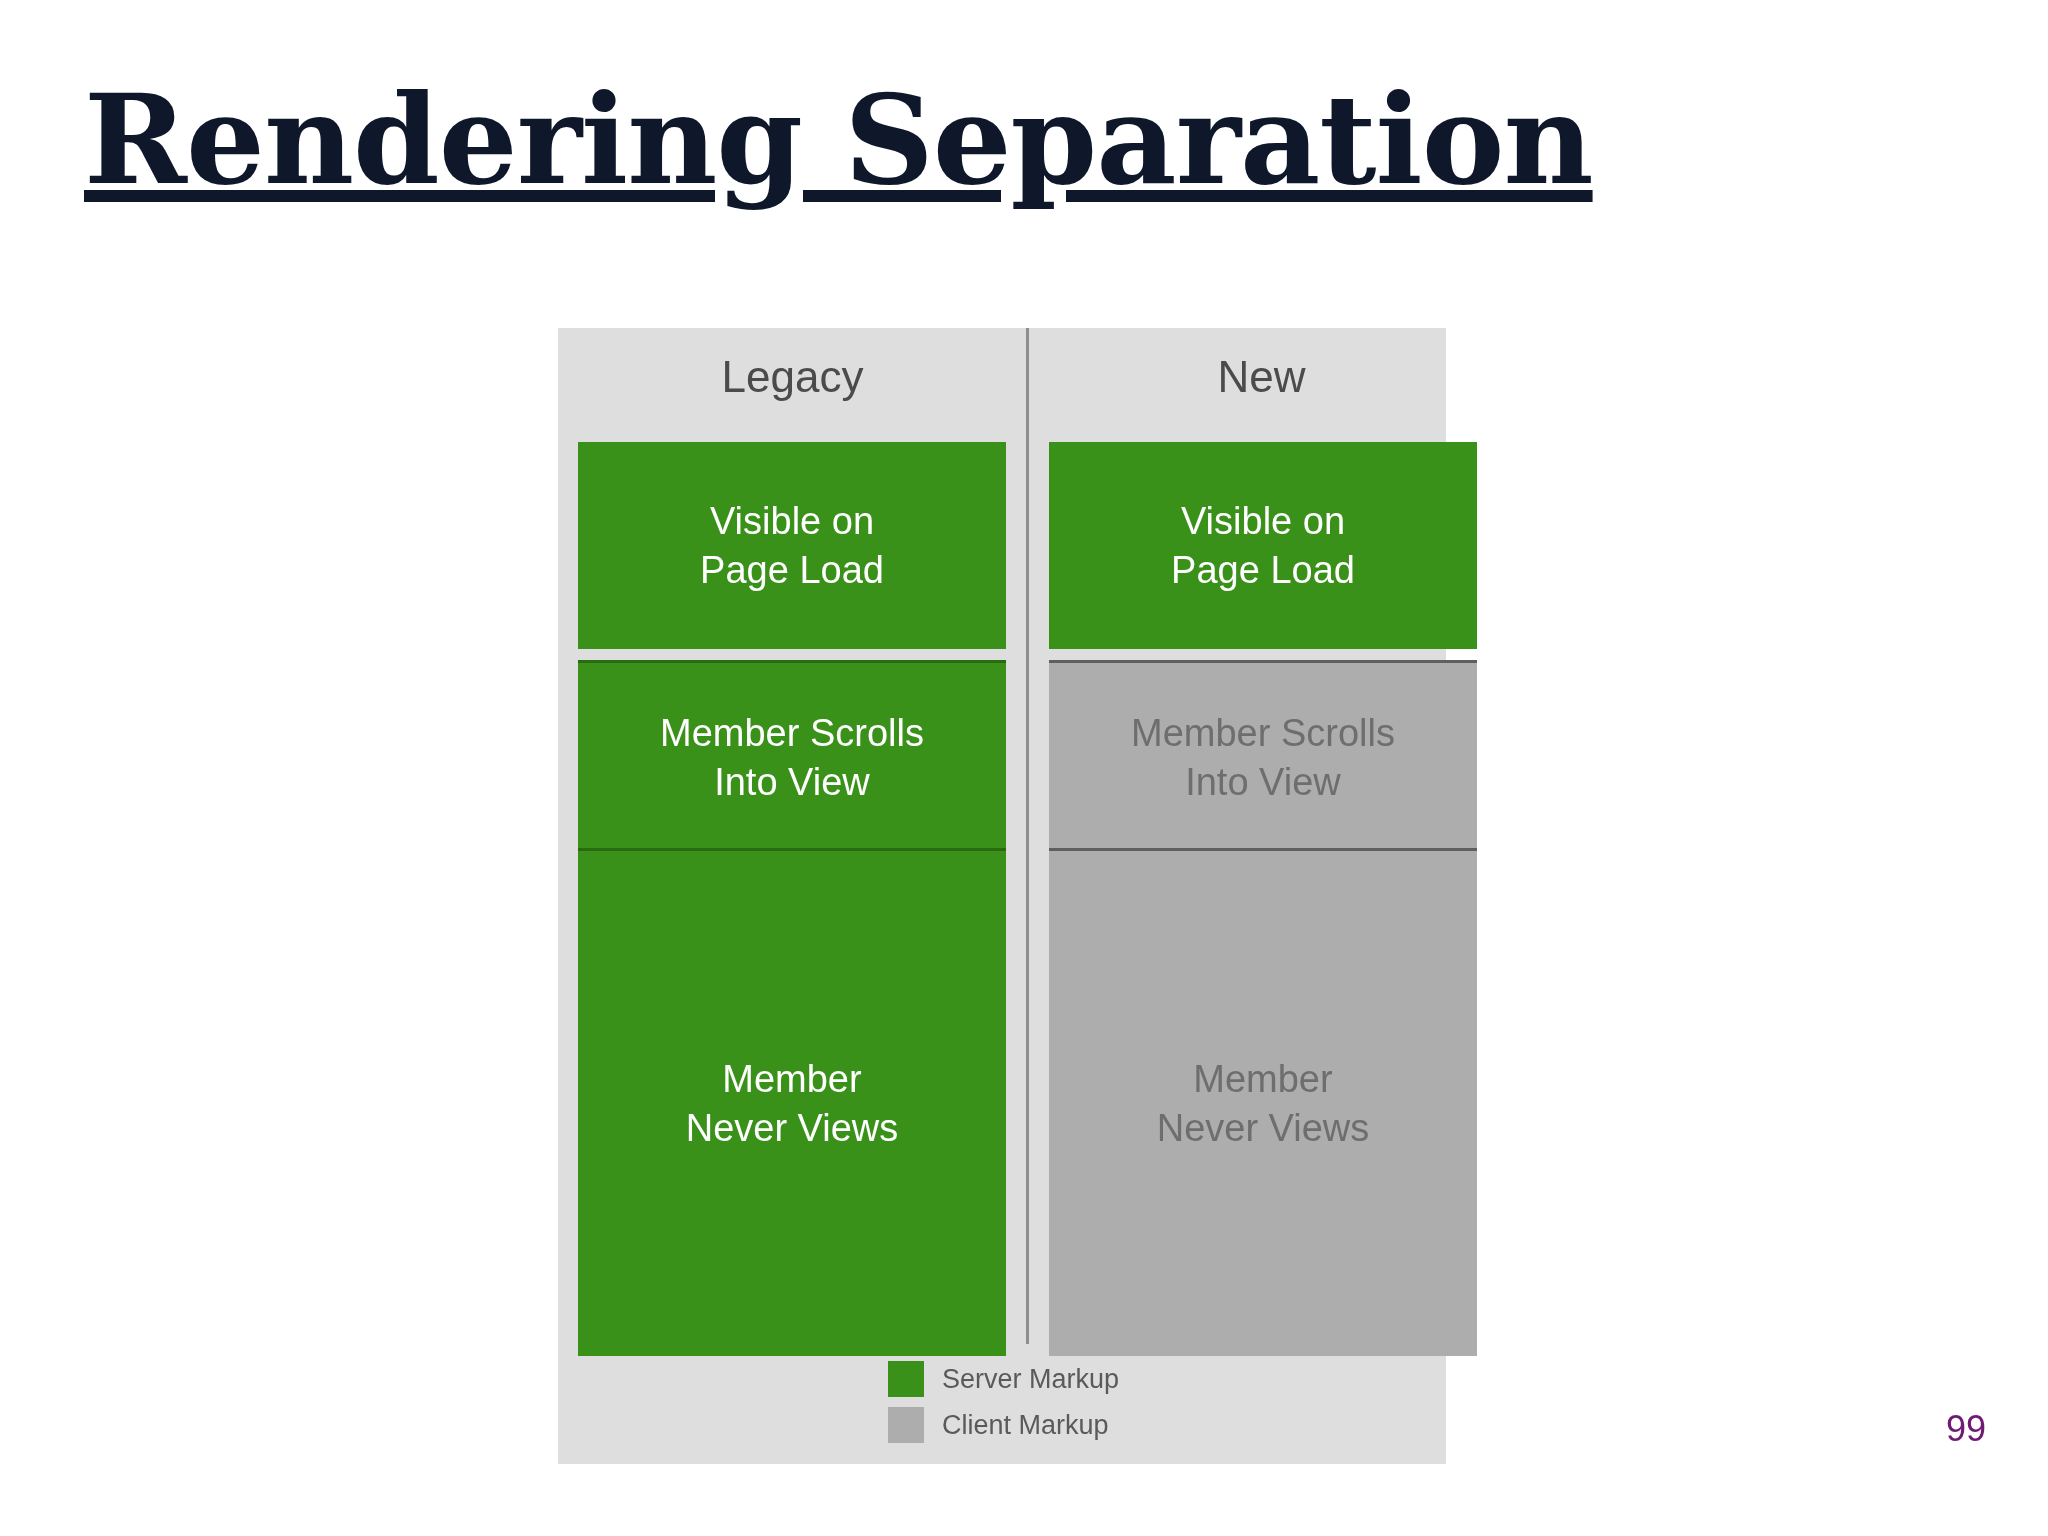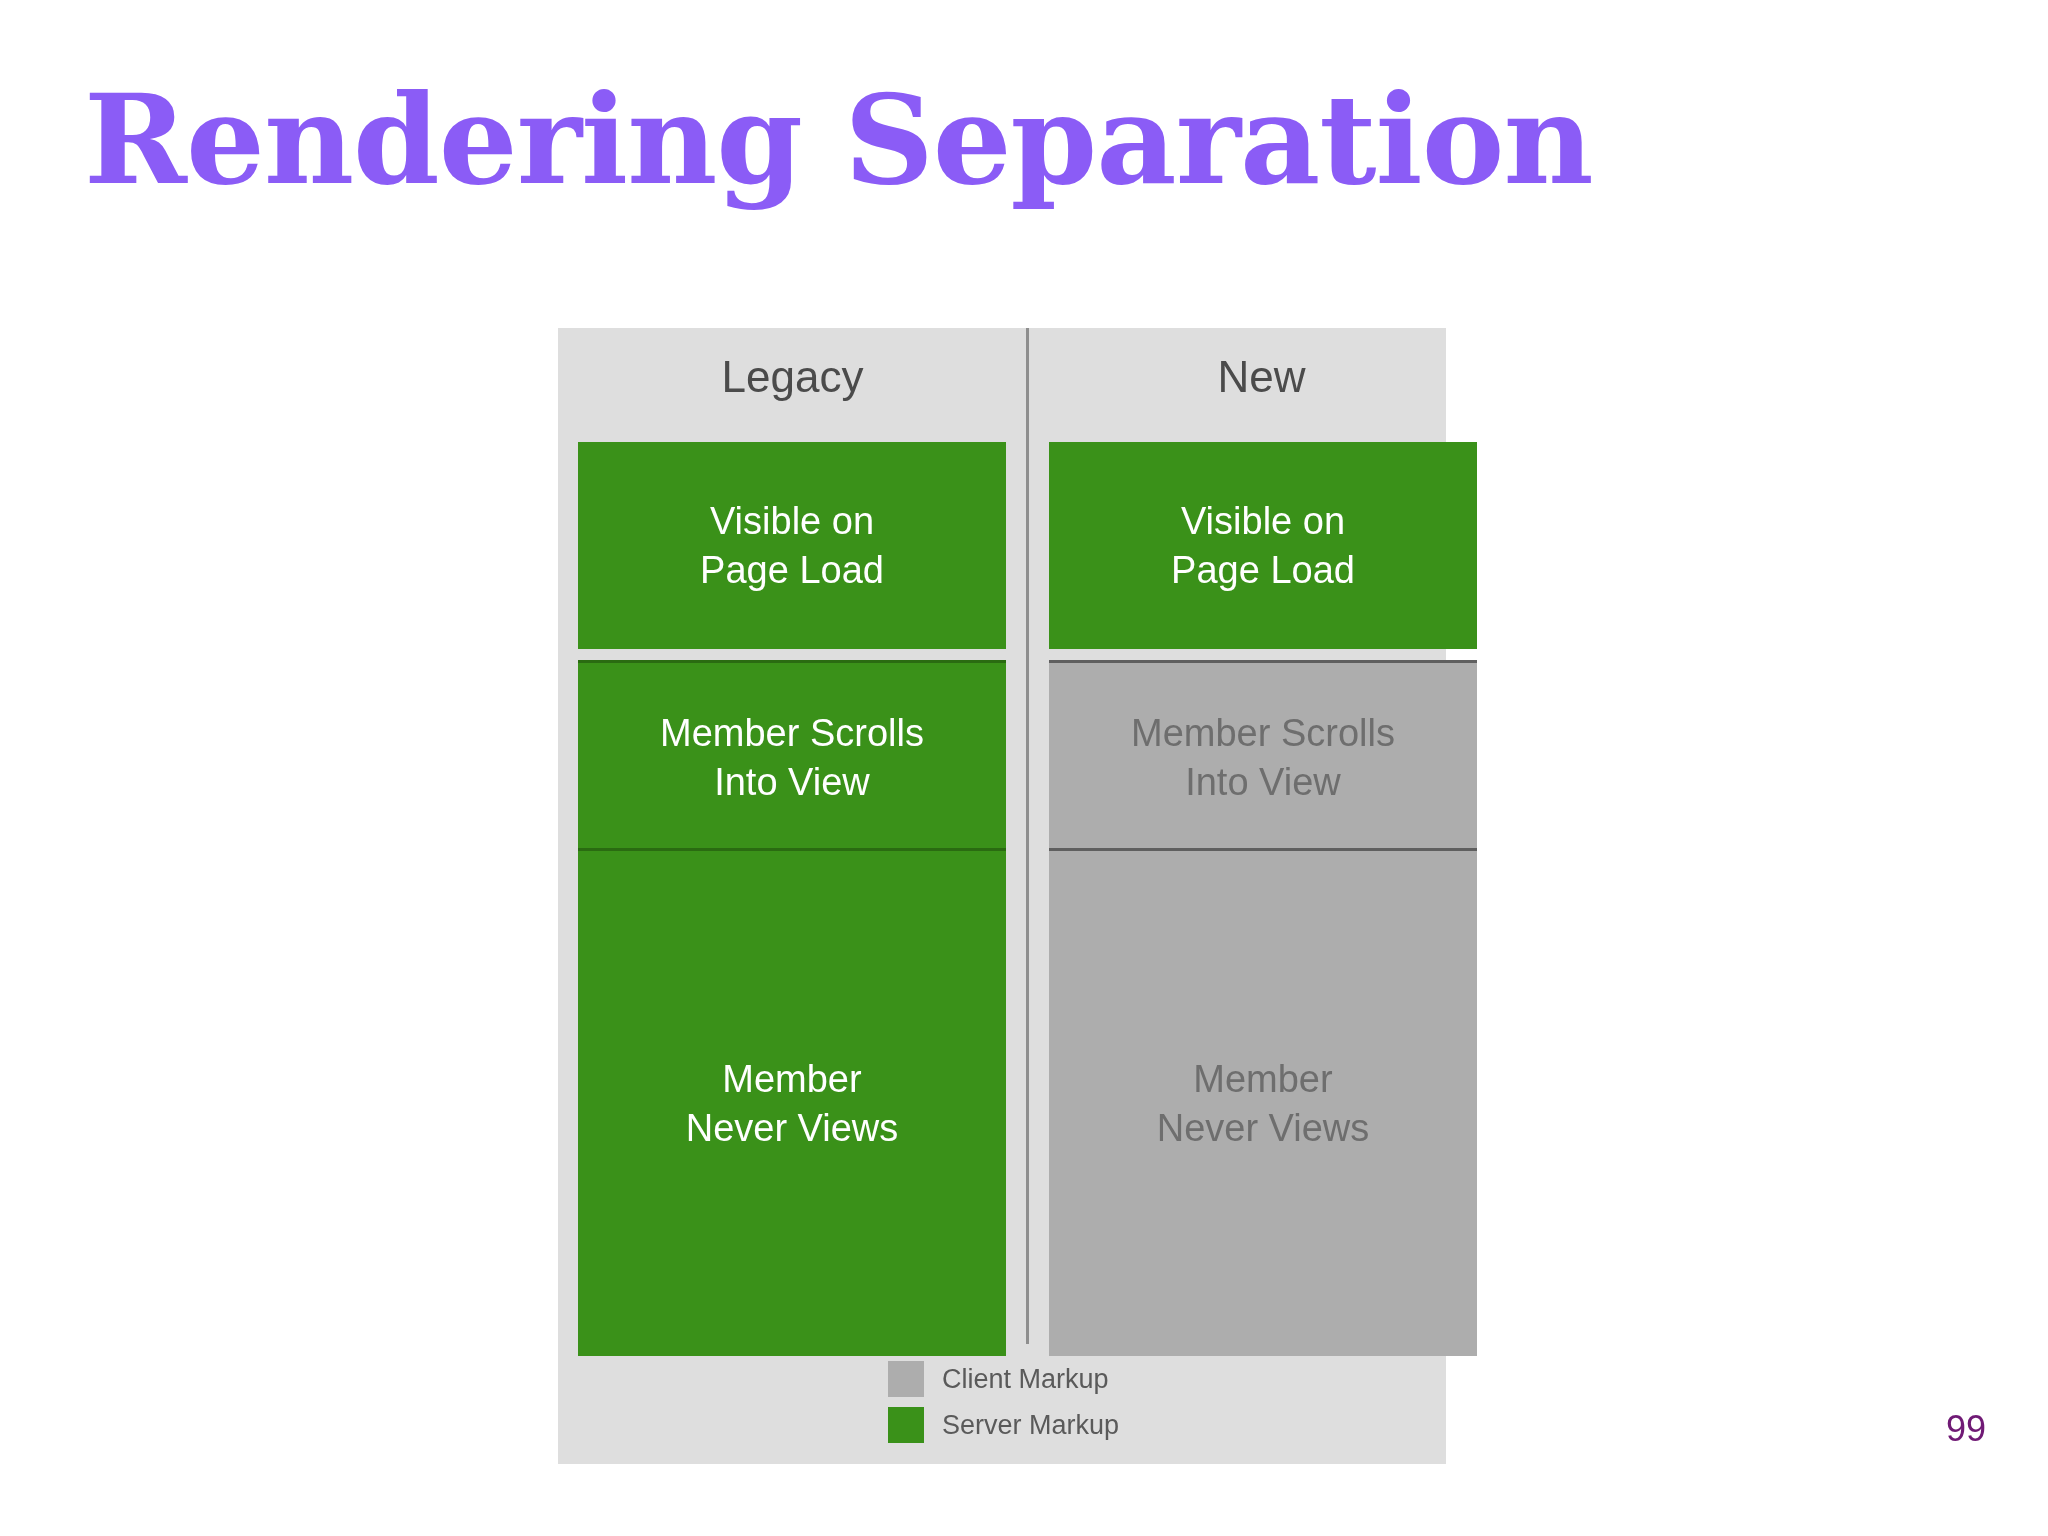--- a/index.html
+++ b/index.html
@@ -18,22 +18,23 @@
   
   #slide-title {
     position: absolute;
     left: 84px;
     top: 78px;
     font-family: "DejaVu Serif", serif;
     font-weight: 700;
     font-size: 124px;
     line-height: 1.0;
     letter-spacing: -1px;
-    color: #8b5cf6;
+    color: #0f172a;
     white-space: nowrap;
+    text-decoration: underline;
   }
 
   
   #diagram {
     position: absolute;
     left: 558px;
     top: 328px;
     width: 888px;
     height: 1136px;
     background: #dedede;
@@ -177,24 +178,24 @@
 
     <div class="block-stack">
       <div class="block server slot-1">Visible on<br>Page Load</div>
       <div class="block client sep slot-2">Member Scrolls<br>Into View</div>
       <div class="block client sep slot-3">Member<br>Never Views</div>
     </div>
   </div>
 
   <div id="legend">
     <div class="legend-row">
+      <span class="legend-swatch server"></span>
+      <span class="legend-label">Server Markup</span>
+    </div>
+    <div class="legend-row">
       <span class="legend-swatch client"></span>
       <span class="legend-label">Client Markup</span>
     </div>
-    <div class="legend-row">
-      <span class="legend-swatch server"></span>
-      <span class="legend-label">Server Markup</span>
-    </div>
   </div>
 
 </div>
 
 <div id="page-number">99</div>
 
 </body></html>

